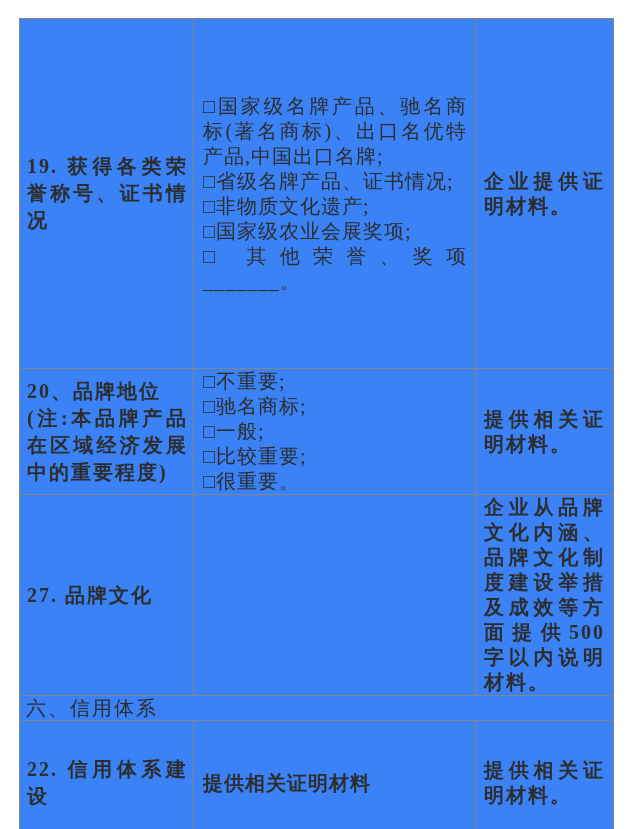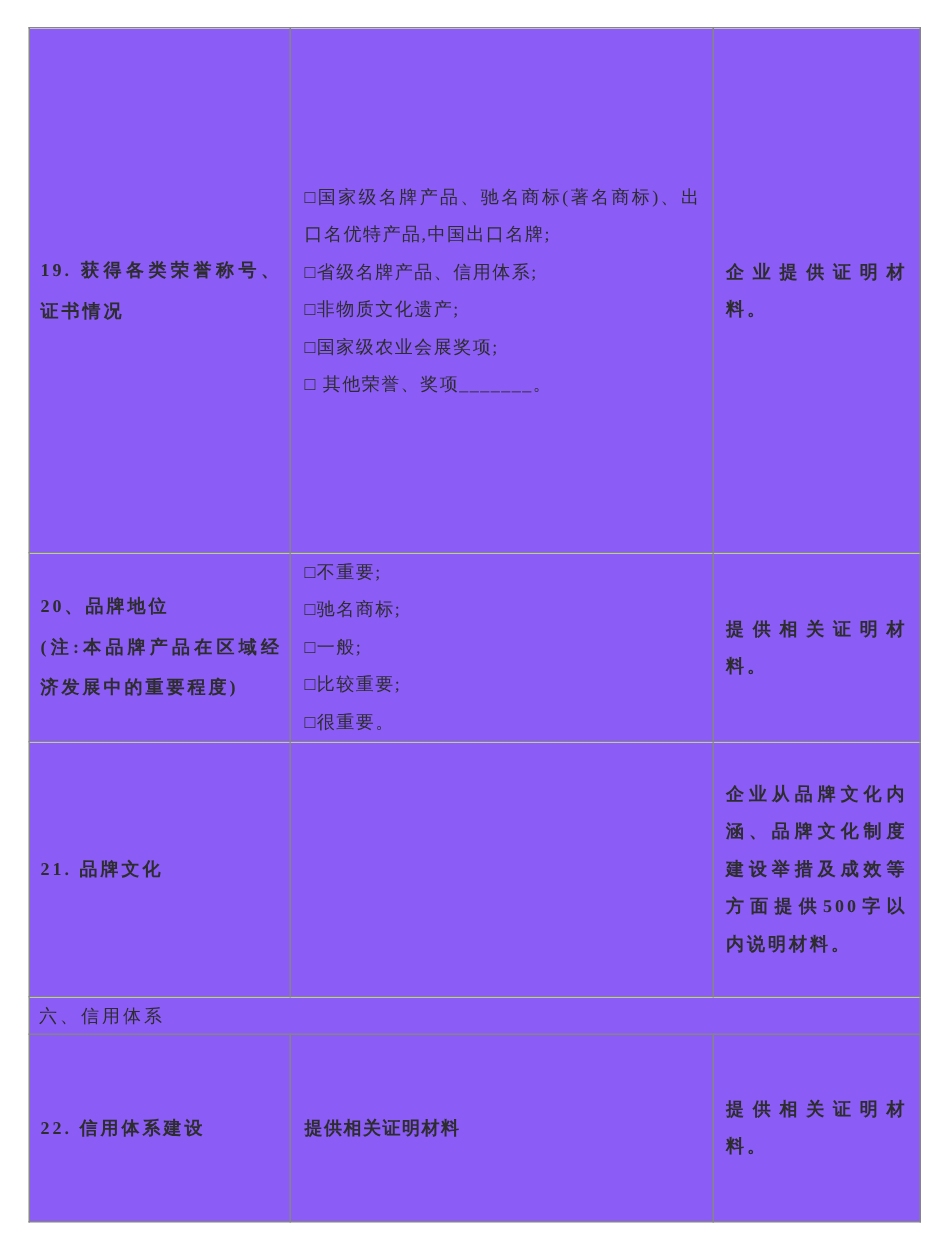--- a/index.html
+++ b/index.html
@@ -18,23 +18,23 @@
     position: absolute;
     left: 19px;
     top: 18px;
     width: 594px;
     border-collapse: collapse;
     table-layout: fixed;
   }
   .doc-table td {
     border: 1px solid #858585;
     vertical-align: middle;
-    font-size: 12px;
+    font-size: 20px;
     overflow: hidden;
-    background: #8b5cf6;
+    background: #3b82f6;
   }
   col.c1 { width: 174px; }
   col.c2 { width: 282px; }
   col.c3 { width: 138px; }
 
   tr.r19  { height: 350px; }
   tr.r20  { height: 124px; }
   tr.r21  { height: 170px; }
   tr.rsec { height: 25px; margin-top: 16px;  }
   tr.r22  { height: 125px; }
@@ -80,21 +80,21 @@
     <col class="c3">
   </colgroup>
 
   <tbody>
       <tr class="r19">
     <td class="cell-label">
       <span class="label-line">19. 获得各类荣誉称号、证书情况</span>
     </td>
     <td class="cell-options">
       <span class="option-line">□国家级名牌产品、驰名商标(著名商标)、出口名优特产品,中国出口名牌;</span>
-      <span class="option-line">□省级名牌产品、信用体系;</span>
+      <span class="option-line">□省级名牌产品、证书情况;</span>
       <span class="option-line">□非物质文化遗产;</span>
       <span class="option-line">□国家级农业会展奖项;</span>
       <span class="option-line">□ 其他荣誉、奖项_______。</span>
     </td>
     <td class="cell-note">
       <span class="label-line">企业提供证明材料。</span>
     </td>
   </tr>
 
   <tr class="r20">
@@ -109,21 +109,21 @@
       <span class="option-line">□比较重要;</span>
       <span class="option-line">□很重要。</span>
     </td>
     <td class="cell-note">
       <span class="label-line">提供相关证明材料。</span>
     </td>
   </tr>
 
   <tr class="r21">
     <td class="cell-label">
-      <span class="label-line">21. 品牌文化</span>
+      <span class="label-line">27. 品牌文化</span>
     </td>
     <td class="cell-options">
       <span class="label-line"></span>
     </td>
     <td class="cell-note">
       <span class="label-line">企业从品牌文化内涵、品牌文化制度建设举措及成效等方面提供500字以内说明材料。</span>
     </td>
   </tr>
 
   <tr class="rsec">

